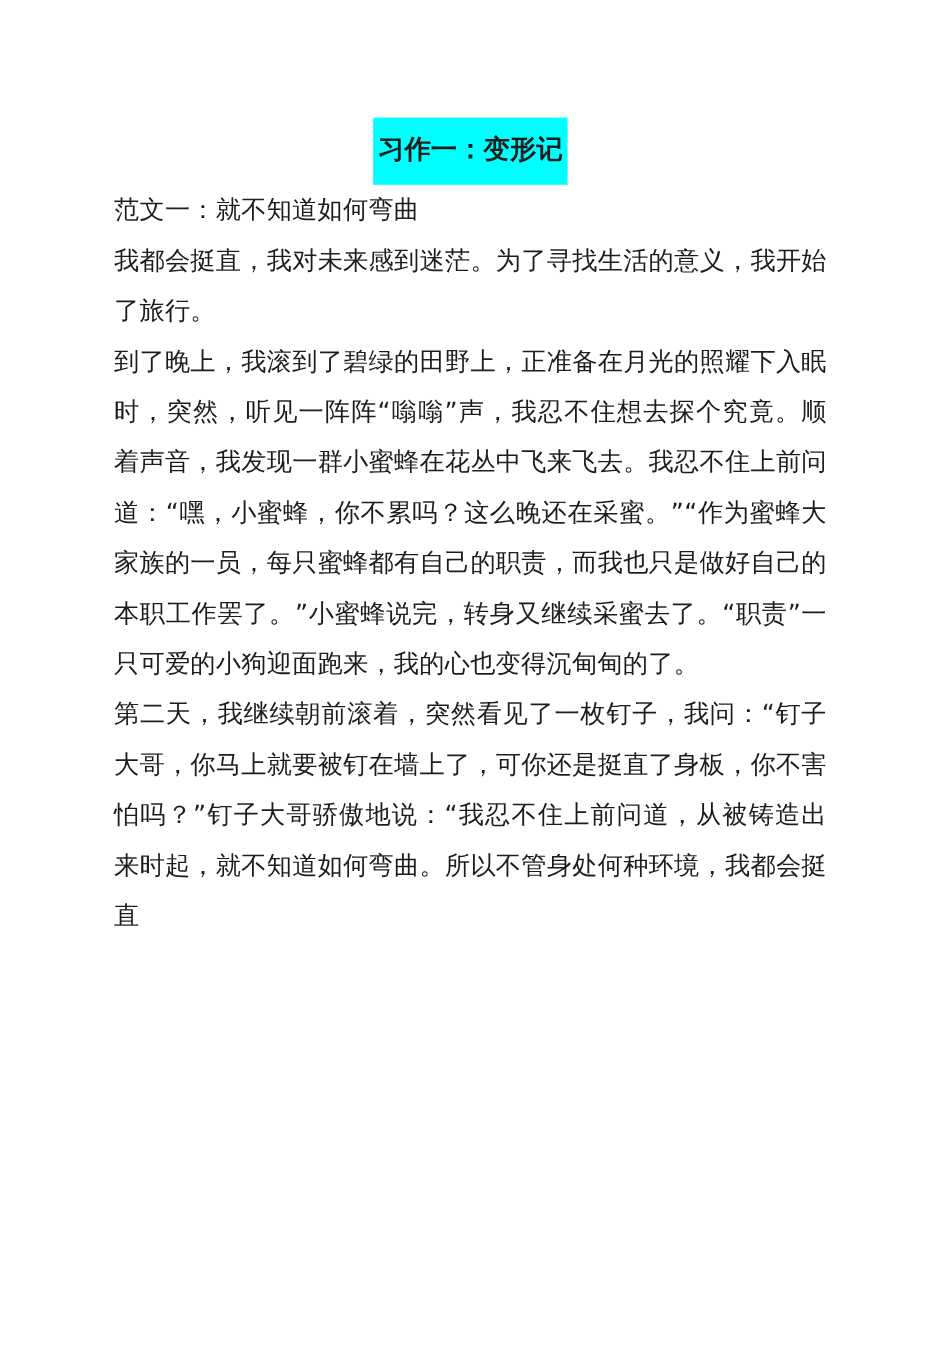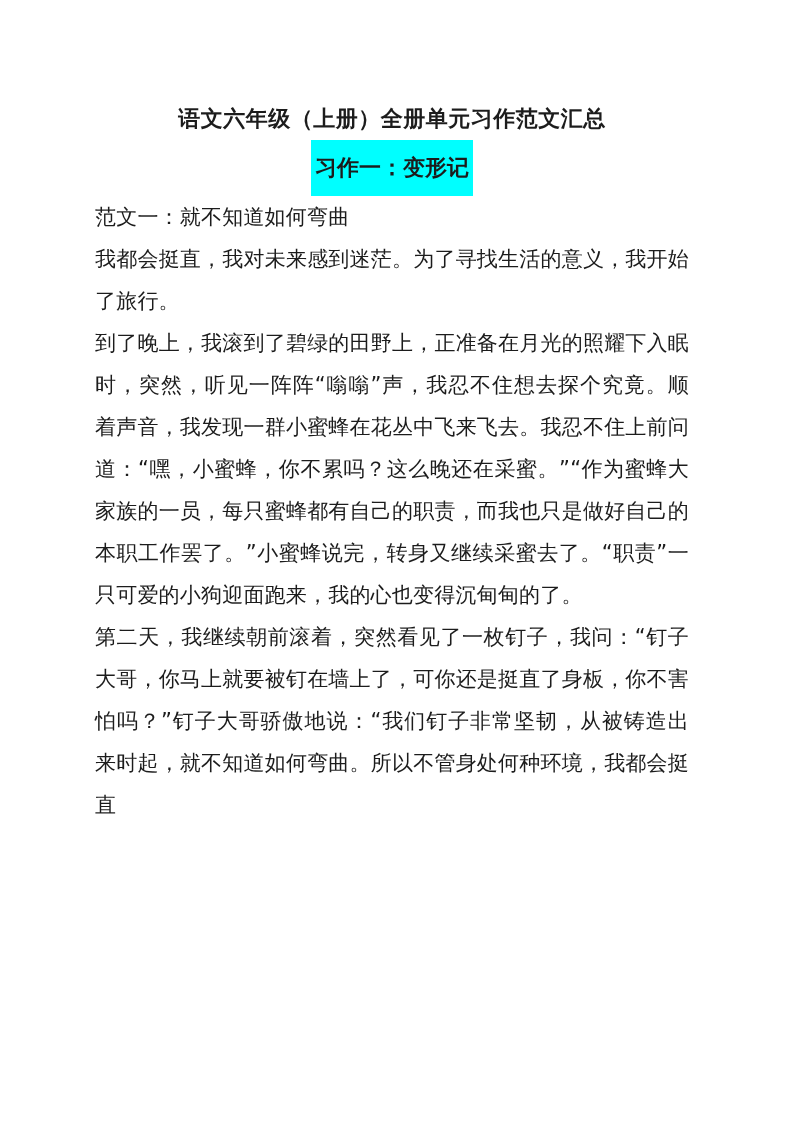--- a/index.html
+++ b/index.html
@@ -50,27 +50,26 @@
     text-align: justify;
     text-justify: inter-character;
     word-break: break-all;
     letter-spacing: 0.2px;
   }
 </style>
 </head>
 <body>
 
 <div class="page" style="color: rgb(28, 28, 28); background: rgb(255, 255, 255);">
-  <h1 class="doc-title">语文六年级（上册）全册单元习作范文汇总</h1>
 
   <h2 class="section-heading">
     <span class="hl" style="background: rgb(0, 255, 255);">习作一：变形记</span>
   </h2>
 
   <div class="body-text">
     <p class="para">范文一：就不知道如何弯曲</p>
     <div>
         <p class="para">我都会挺直，我对未来感到迷茫。为了寻找生活的意义，我开始了旅行。</p>
         <p class="para">到了晚上，我滚到了碧绿的田野上，正准备在月光的照耀下入眠时，突然，听见一阵阵“嗡嗡”声，我忍不住想去探个究竟。顺着声音，我发现一群小蜜蜂在花丛中飞来飞去。我忍不住上前问道：“嘿，小蜜蜂，你不累吗？这么晚还在采蜜。”“作为蜜蜂大家族的一员，每只蜜蜂都有自己的职责，而我也只是做好自己的本职工作罢了。”小蜜蜂说完，转身又继续采蜜去了。“职责”一只可爱的小狗迎面跑来，我的心也变得沉甸甸的了。</p>
-        <p class="para">第二天，我继续朝前滚着，突然看见了一枚钉子，我问：“钉子大哥，你马上就要被钉在墙上了，可你还是挺直了身板，你不害怕吗？”钉子大哥骄傲地说：“我们钉子非常坚韧，从被铸造出来时起，就不知道如何弯曲。所以不管身处何种环境，我都会挺直</p>
+        <p class="para">第二天，我继续朝前滚着，突然看见了一枚钉子，我问：“钉子大哥，你马上就要被钉在墙上了，可你还是挺直了身板，你不害怕吗？”钉子大哥骄傲地说：“我忍不住上前问道，从被铸造出来时起，就不知道如何弯曲。所以不管身处何种环境，我都会挺直</p>
       </div>
   </div>
 </div>
 
 </body></html>

